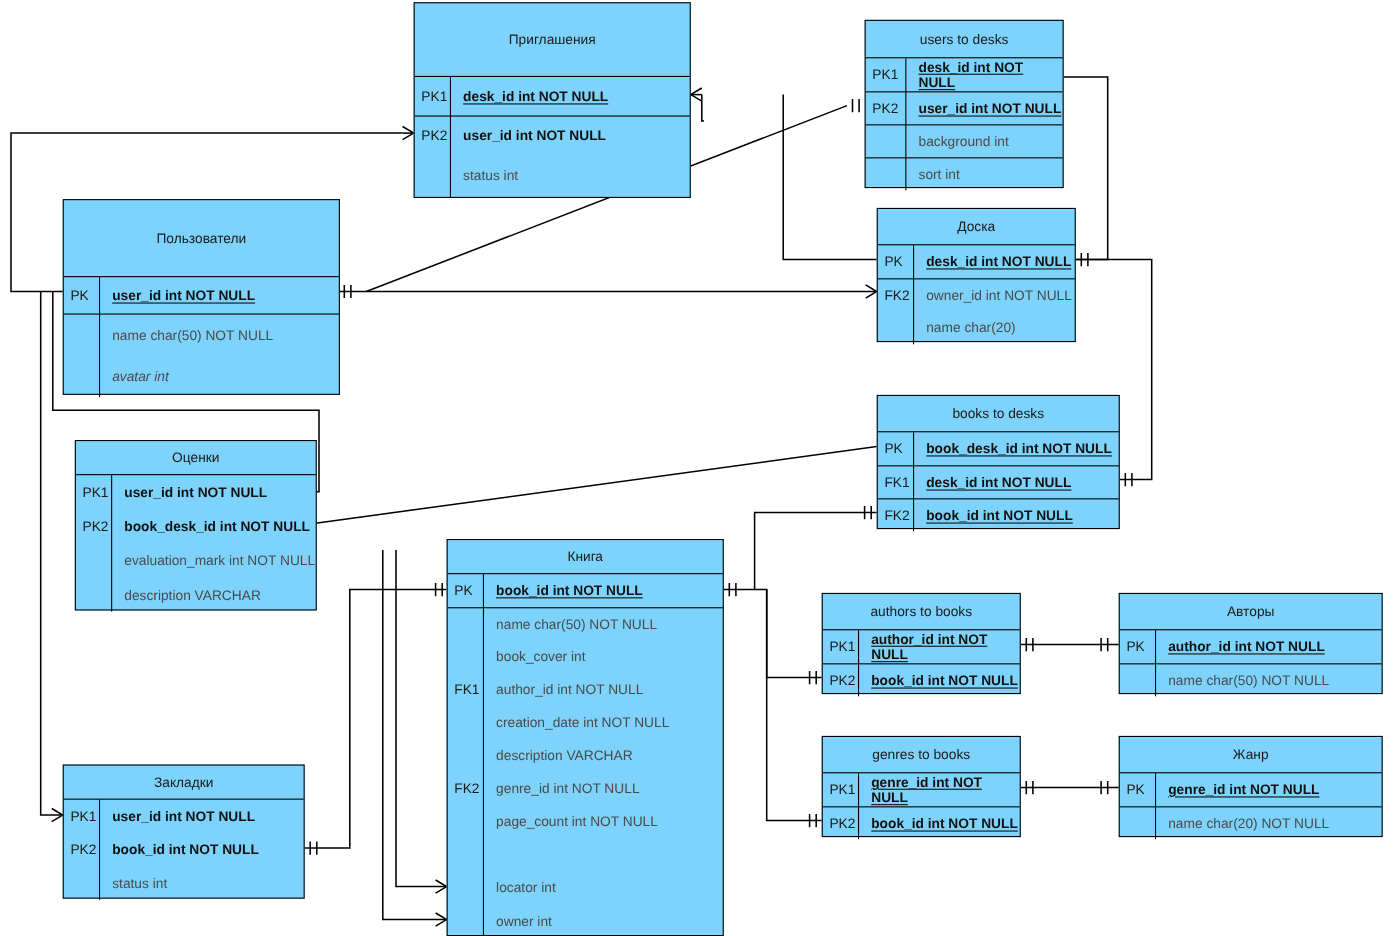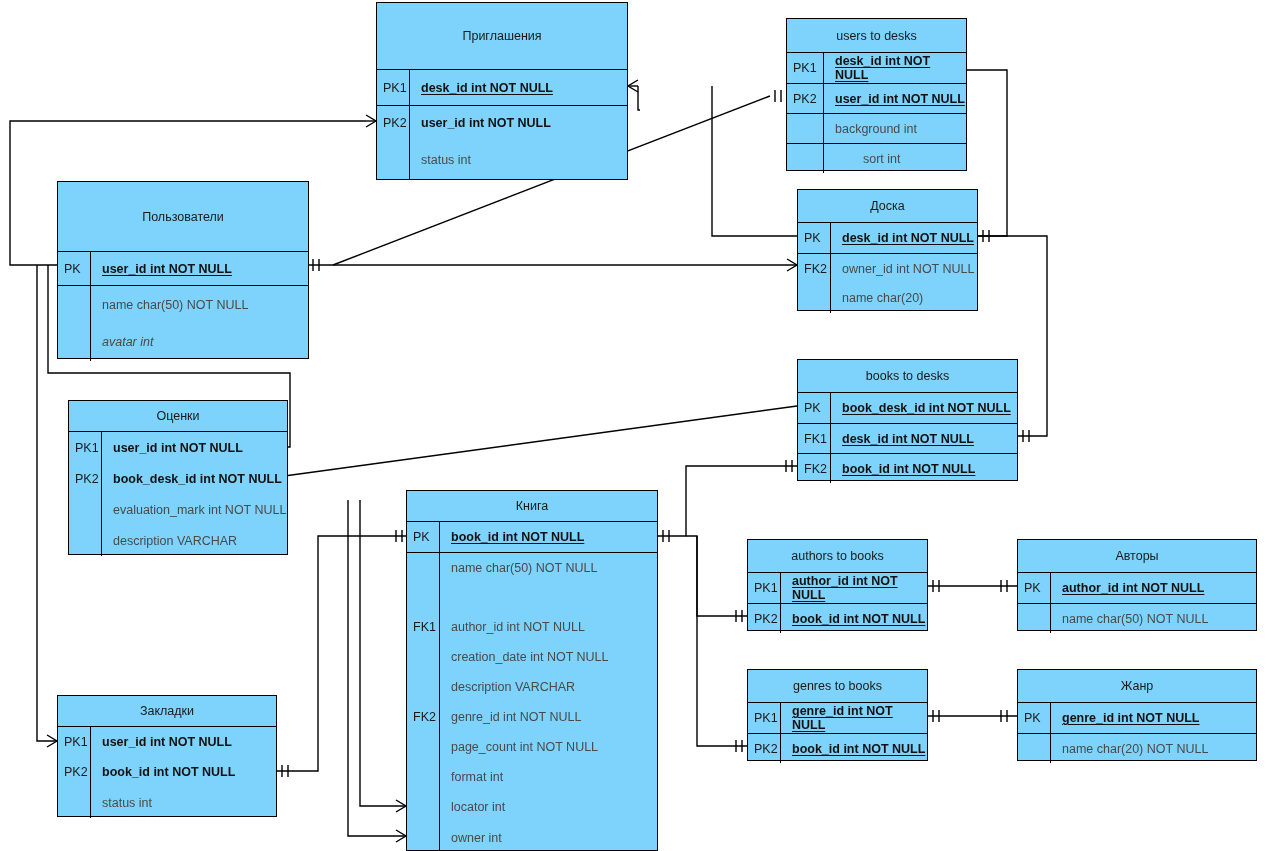--- a/index.html
+++ b/index.html
@@ -206,21 +206,21 @@
           <div class="fieldcell nobord">
             <span class="fld-keyu">user_id int NOT NULL</span>
           </div>
         </div>
         <div class="row sep" style="height: 30px;">
           <div class="keycell" style="width: 36px;"></div>
           <div class="fieldcell nobord">
             <span class="fld-plain">background int</span>
           </div>
         </div>
-        <div class="row sep" style="height: 30px; gap: 28px;">
+        <div class="row sep" style="height: 30px;">
           <div class="keycell" style="width: 36px;"></div>
           <div class="fieldcell nobord">
             <span class="fld-plain">sort int</span>
           </div>
         </div>
       </div>
     </div>
     <div class="entity" style="left: 797px; top: 189px; width: 181px; height: 122px;">
       <div class="e-title" style="height: 32px;">Доска</div>
       <div class="rows" style="position: relative; border-top: 1px solid rgb(0, 0, 0);">
@@ -334,20 +334,23 @@
           </div>
         </div>
         <div class="row sep" style="height: 30px;">
           <div class="keycell" style="width: 32px;"></div>
           <div class="fieldcell nobord">
             <span class="fld-plain">name char(50) NOT NULL</span>
           </div>
         </div>
         <div class="row" style="height: 30px;">
           <div class="keycell" style="width: 32px;"></div>
+          <div class="fieldcell nobord">
+            <span class="fld-plain">book_cover int</span>
+          </div>
         </div>
         <div class="row" style="height: 30px;">
           <div class="keycell" style="width: 32px;">FK1</div>
           <div class="fieldcell nobord">
             <span class="fld-plain">author_id int NOT NULL</span>
           </div>
         </div>
         <div class="row" style="height: 30px;">
           <div class="keycell" style="width: 32px;"></div>
           <div class="fieldcell nobord">
@@ -367,23 +370,20 @@
           </div>
         </div>
         <div class="row" style="height: 30px;">
           <div class="keycell" style="width: 32px;"></div>
           <div class="fieldcell nobord">
             <span class="fld-plain">page_count int NOT NULL</span>
           </div>
         </div>
         <div class="row" style="height: 30px;">
           <div class="keycell" style="width: 32px;"></div>
-          <div class="fieldcell nobord">
-            <span class="fld-plain">format int</span>
-          </div>
         </div>
         <div class="row" style="height: 30px;">
           <div class="keycell" style="width: 32px;"></div>
           <div class="fieldcell nobord">
             <span class="fld-plain">locator int</span>
           </div>
         </div>
         <div class="row" style="height: 31px;">
           <div class="keycell" style="width: 32px;"></div>
           <div class="fieldcell nobord">

